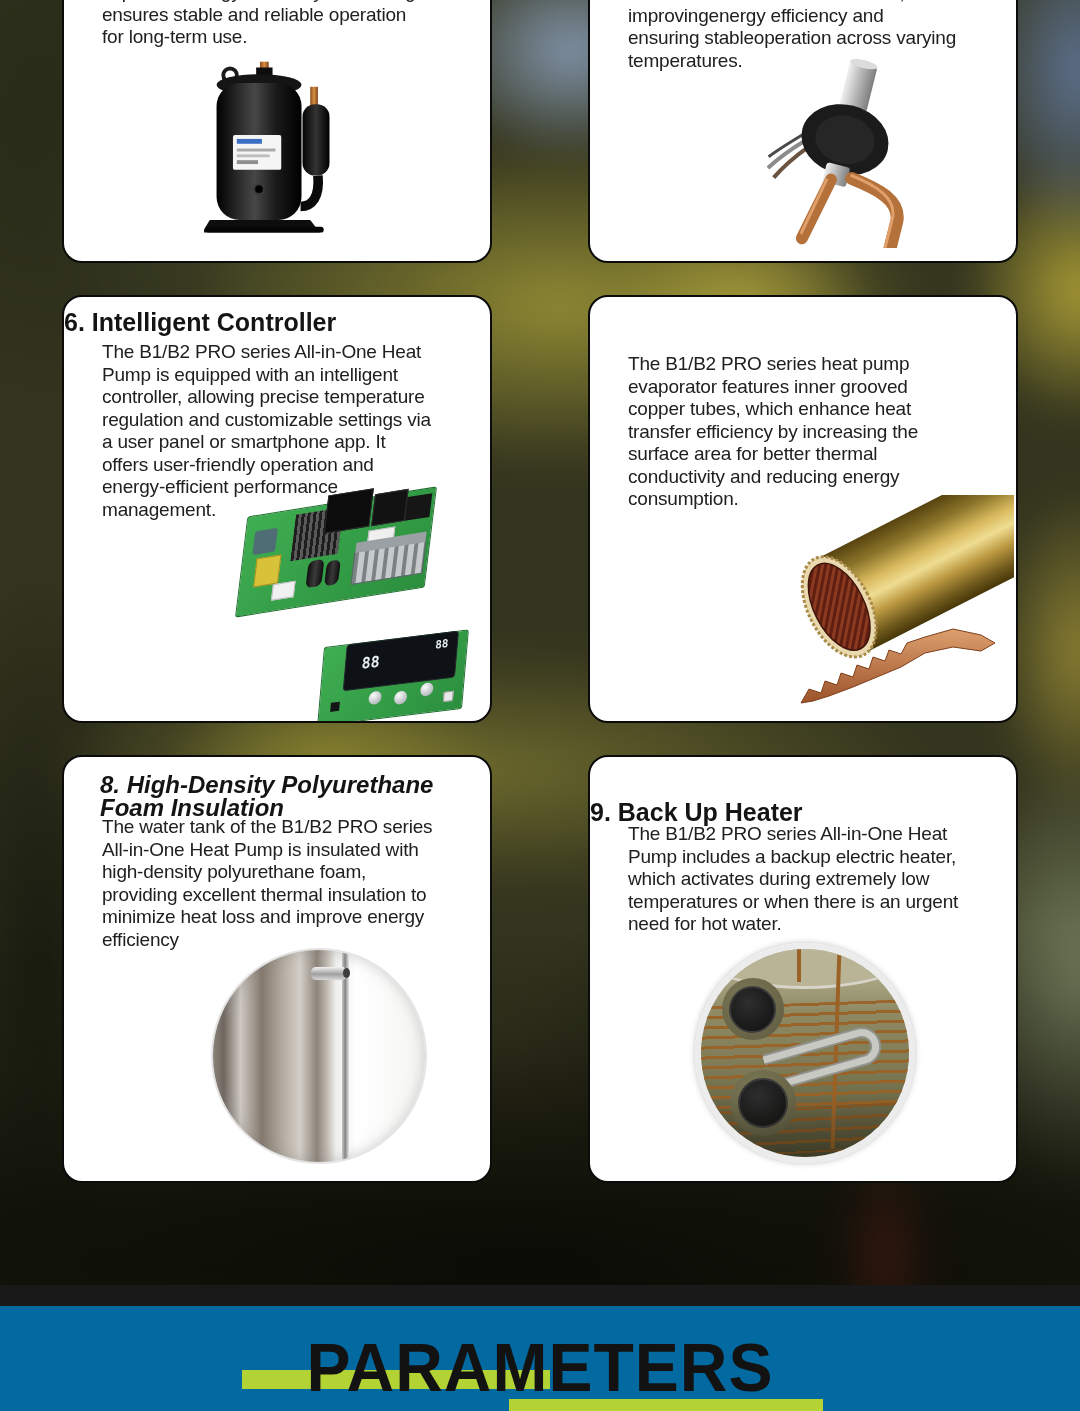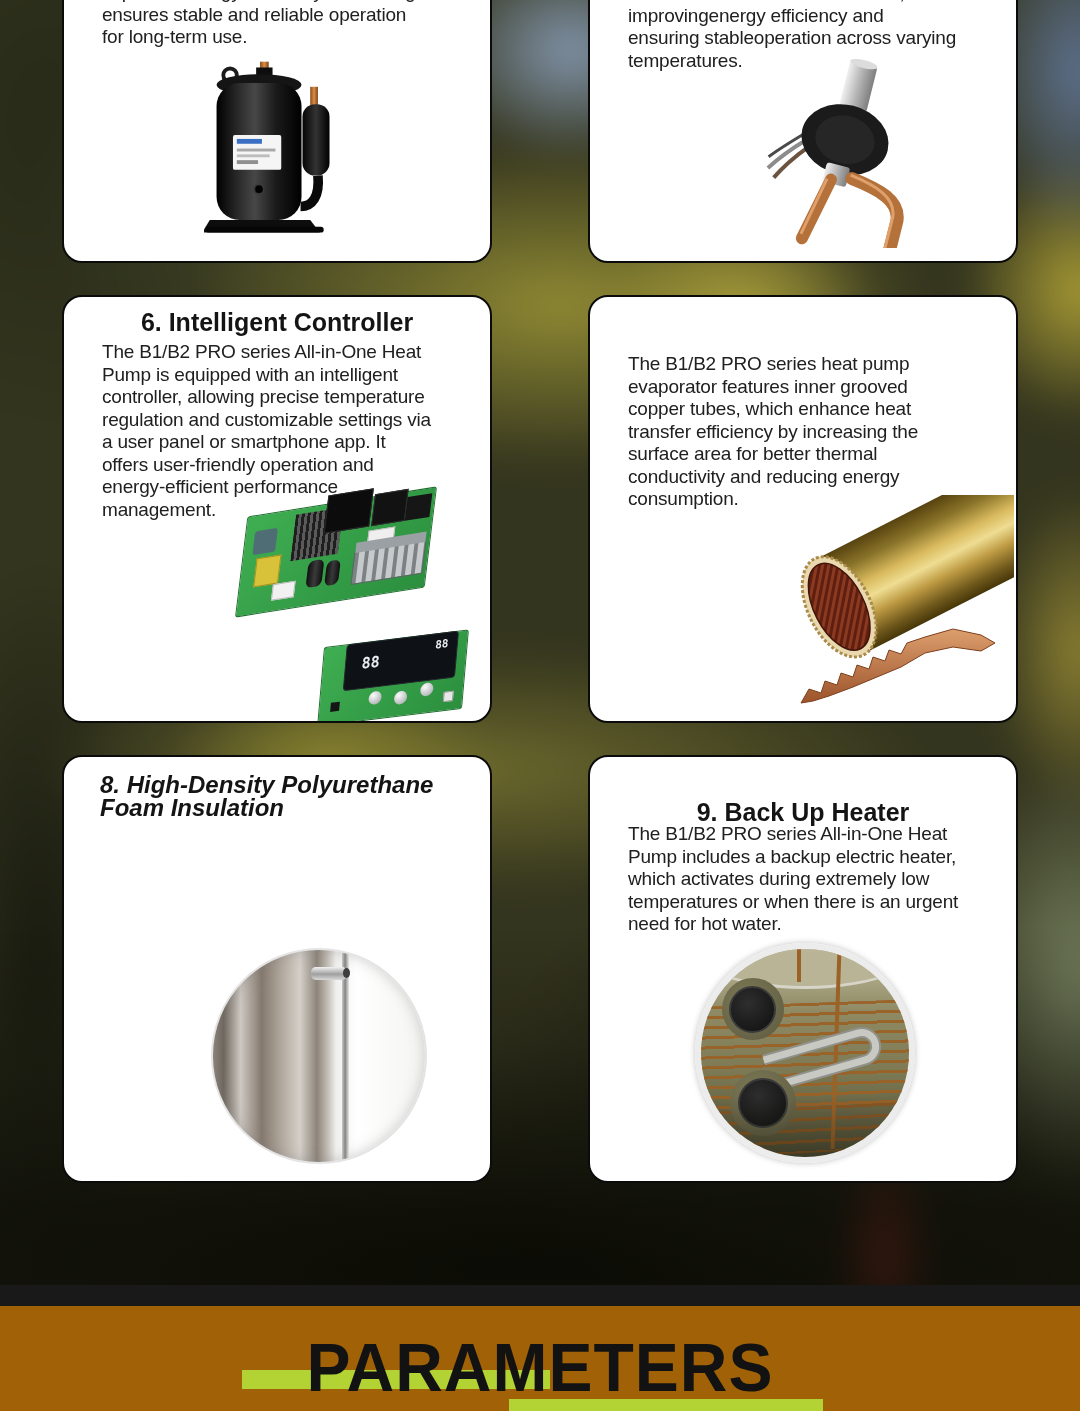--- a/index.html
+++ b/index.html
@@ -25,39 +25,39 @@
       radial-gradient(280px 320px at 280px 210px,#3e4124 0%,rgba(62,65,36,0) 72%),
       radial-gradient(320px 420px at 100px 160px,#262a18 0%,rgba(38,42,24,0) 75%),
       radial-gradient(170px 520px at 80px 990px,#191b10 0%,rgba(25,27,16,0) 75%),
       radial-gradient(420px 320px at 840px 1140px,#1f2113 0%,rgba(31,33,19,0) 75%),
       radial-gradient(1500px 280px at 580px 1310px,#101107 0%,rgba(16,17,7,0) 80%);
     background-color:#34351e;
   }
   .photo-bg .darken{position:absolute;inset:0;background:linear-gradient(180deg,rgba(10,10,5,0) 72%,rgba(6,6,3,.55) 94%);}
 
   .black-band{position:absolute;left:0;top:1285px;width:1080px;height:21px;background:#191919;}
-  .footer{position:absolute;left:0;top:1306px;width:1080px;height:105px;background:#a16207;}
+  .footer{position:absolute;left:0;top:1306px;width:1080px;height:105px;background:#0369a1;}
   .accent-bar{position:absolute;height:19px;z-index:1;}
   .bar-1{left:242px;top:64px;width:308px;}
   .bar-2{left:509px;top:93px;width:314px;height:22px;}
   .param-title{
     position:absolute;left:0;right:0;top:28px;z-index:2;text-align:center;
     font-size:66px;font-weight:800;letter-spacing:1px;color:#121212;line-height:66px;
     transform:scaleY(1.04);
   }
 
   
   .card{
     position:absolute;width:430px;height:428px;background:#ffffff;
     border:2px solid #0b0b0b;border-radius:20px;box-sizing:border-box;overflow:hidden;
   }
   .c-l{left:62px;} .c-r{left:588px;}
   .r1{top:-167px;height:430px;} .r2{top:295px;} .r3{top:755px;}
   .card .title{
-    position:absolute;left:0;right:0;text-align:center;font-weight:bold;
+    position:absolute;left:0;right:0;text-align:left;font-weight:bold;
     font-size:25px;line-height:23px;color:#141414;white-space:pre-line;
   }
   .card .title.left{left:36px;right:20px;text-align:left;font-size:24px;}
   .card .body,.card .fragment{
     position:absolute;left:38px;right:24px;font-size:19px;line-height:22.5px;
     color:#202020;white-space:pre-line;letter-spacing:-0.2px;
   }
 
   
   .img-compressor{position:absolute;left:140px;top:224px;width:140px;height:184px;}
@@ -279,20 +279,26 @@
       <ellipse cx="54" cy="109" rx="31" ry="54" fill="#ead9ae" stroke="#a98b4a" stroke-width="3" stroke-dasharray="3 2"></ellipse>
       <ellipse cx="54" cy="109" rx="25" ry="47" fill="url(#grooves)" stroke="#40140a" stroke-width="1.5"></ellipse>
     </g>
     <path d="M16,208 L24,194 L36,198 L40,186 L52,190 L56,178 L68,182 L72,170 L84,174 L88,162 L100,166 L104,155 L116,159 L122,148 L140,142 L168,134 L196,140 L210,148 L196,156 L168,152 L140,158 L116,172 L92,182 L68,192 L44,201 L28,206 Z" fill="url(#copperStrip)" stroke="#7e3f1d" stroke-width="1"></path>
   </svg>
 </div>
 
 <div class="card c-l r3">
   <div class="title left" style="top:16px;font-style:italic;">8. High-Density Polyurethane
 Foam Insulation</div>
+  <div class="body" style="top:59px;">The water tank of the B1/B2 PRO series
+All-in-One Heat Pump is insulated with
+high-density polyurethane foam,
+providing excellent thermal insulation to
+minimize heat loss and improve energy
+efficiency</div>
   <div class="steel-circle">
     <div class="rod"></div>
     <div class="pipe"></div>
   </div>
 </div>
 
 <div class="card c-r r3">
   <div class="title" style="top:8px;margin-top:36px;">9. Back Up Heater</div>
   <div class="body" style="top:66px;">The B1/B2 PRO series All-in-One Heat
 Pump includes a backup electric heater,

